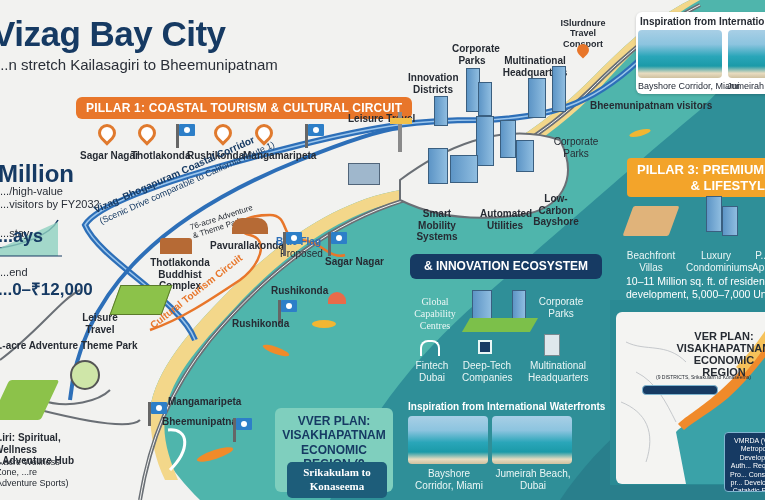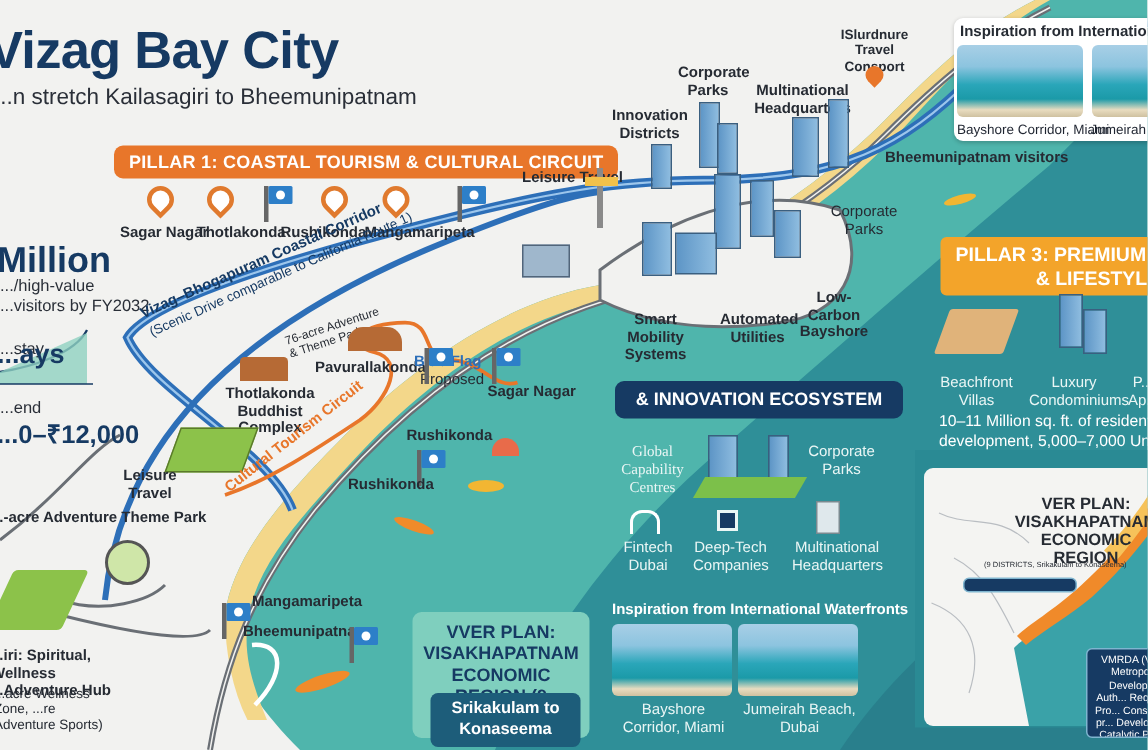--- a/index.html
+++ b/index.html
@@ -17,21 +17,21 @@
   .stat-big{font-size:24px;font-weight:bold;color:#163a63;white-space:nowrap;}
   .stat-sm{font-size:11px;color:#2a2f38;white-space:nowrap;line-height:1.3;}
   .water{left:0;top:0;width:765px;height:500px;}
   .card{background:#fff;border-radius:6px;box-shadow:0 1px 3px rgba(0,0,0,.2);}
   .photo{border-radius:4px;background:linear-gradient(180deg,#a8cfe6 0%,#8cc4df 30%,#2aa6b9 55%,#1b9aa8 75%,#e8dcc0 90%,#cfc1a0 100%);}
   .pill2{background:#163a63;color:#fff;font-weight:bold;font-size:12px;padding:5px 10px;border-radius:6px;text-align:center;line-height:1.25;}
   .pill3{background:#f3a42a;color:#fff;font-weight:bold;font-size:13px;padding:4px 10px;border-radius:4px;text-align:center;line-height:1.2;white-space:nowrap;}
   .white-lbl{color:#eaf6f5;font-size:10px;text-align:center;line-height:1.2;white-space:nowrap;}
   .bld{background:linear-gradient(90deg,#5d95c6,#8fbde0);border:1px solid #3a5f80;}
   .vver{background:#7fcfbe;border-radius:6px;color:#163a63;font-weight:bold;font-size:12px;text-align:center;line-height:1.2;padding:6px 4px;}
-  .vver-sub{background:#1d5d7a;border-radius:5px;color:#fff;font-weight:bold;font-size:11px;text-align:center;line-height:1.25;padding:4px 6px;}
+  .vver-sub{background:#1d5d7a;border-radius:5px;color:#fff;font-weight:bold;font-size:11px;text-align:center;line-height:1.25;padding:4px 6px;font-family:Liberation Serif, serif;}
   .mapcard{background:#f4f4f2;border-radius:6px;}
   .navy-box{background:#163a63;color:#fff;border-radius:4px;font-size:9px;line-height:1.2;padding:4px 5px;border:1px solid #7fb5d0;}
 </style>
 </head>
 <body>
 
 <svg class="abs water" viewBox="0 0 765 500" width="765" height="500">
 
   <path d="M765,0 L765,500 L200,500 C170,470 150,440 150,410 C155,370 190,330 230,290 C280,240 340,200 400,190 C470,175 540,130 590,80 C620,50 650,20 690,0 Z" fill="#4fb5ac"></path>
 

